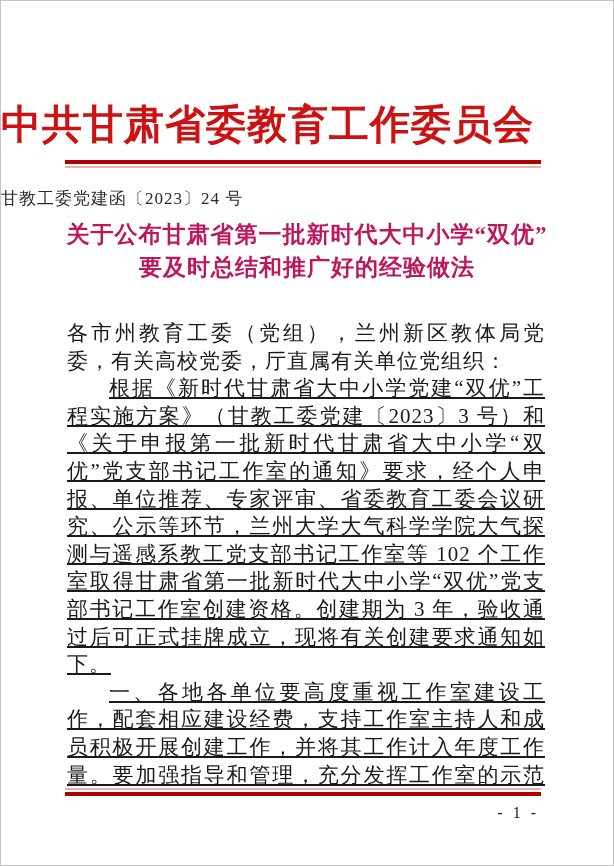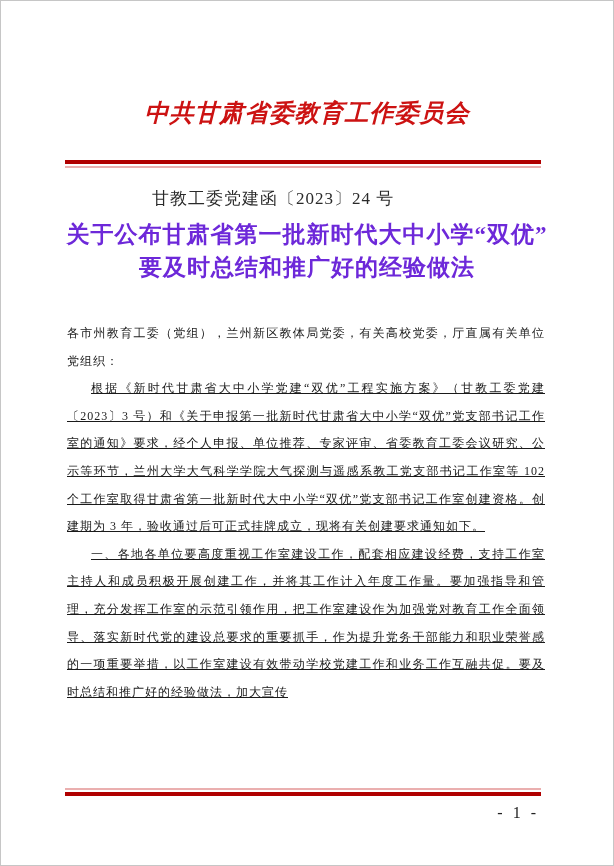--- a/index.html
+++ b/index.html
@@ -15,70 +15,68 @@
     box-sizing: border-box;
     background: #ffffff;
     border: 1px solid #c6c6c6;
     overflow: hidden;
   }
   .org-name {
     position: absolute;
     top: 96px;
     left: 0;
     width: 100%;
-    text-align: center;
     color: #cc1212;
-    font-size: 24px;
+    font-size: 40px;
     font-weight: bold;
     letter-spacing: 1px;
     white-space: nowrap;
-    font-style: italic;
   }
   .rule {
     position: absolute;
     left: 64px;
     width: 476px;
   }
   .rule-header { top: 159px; }
   .rule-footer { top: 787px; }
   .rule .thick { height: 4px; background: #b00000; }
   .rule .thin  { height: 2px; background: #eaafaf; }
   .rule .gap   { height: 2px; background: transparent; }
   .doc-number {
     position: absolute;
     top: 186px;
     left: 0;
     width: 544px;
-    text-align: center;
+    text-align: left;
     color: #2a2a2a;
     font-size: 17px;
     letter-spacing: 1px;
     white-space: nowrap;
   }
   .notice-title {
     position: absolute;
     top: 217px;
     left: 0;
     width: 100%;
     text-align: center;
-    color: #6d28d9;
+    color: #be185d;
     font-size: 23px;
     font-weight: bold;
     line-height: 33px;
     letter-spacing: 1px;
   }
   .body-text {
     position: absolute;
     top: 319px;
     left: 66px;
     width: 478px;
     height: 468px;
     overflow: hidden;
     color: #1a1a1a;
-    font-size: 12px;
+    font-size: 21px;
     line-height: 27.6px;
     letter-spacing: 1px;
     text-align: justify;
   }
   .body-text p {
     margin: 0;
     padding: 0;
   }
   .body-text p.indent {
     text-indent: 2em;

